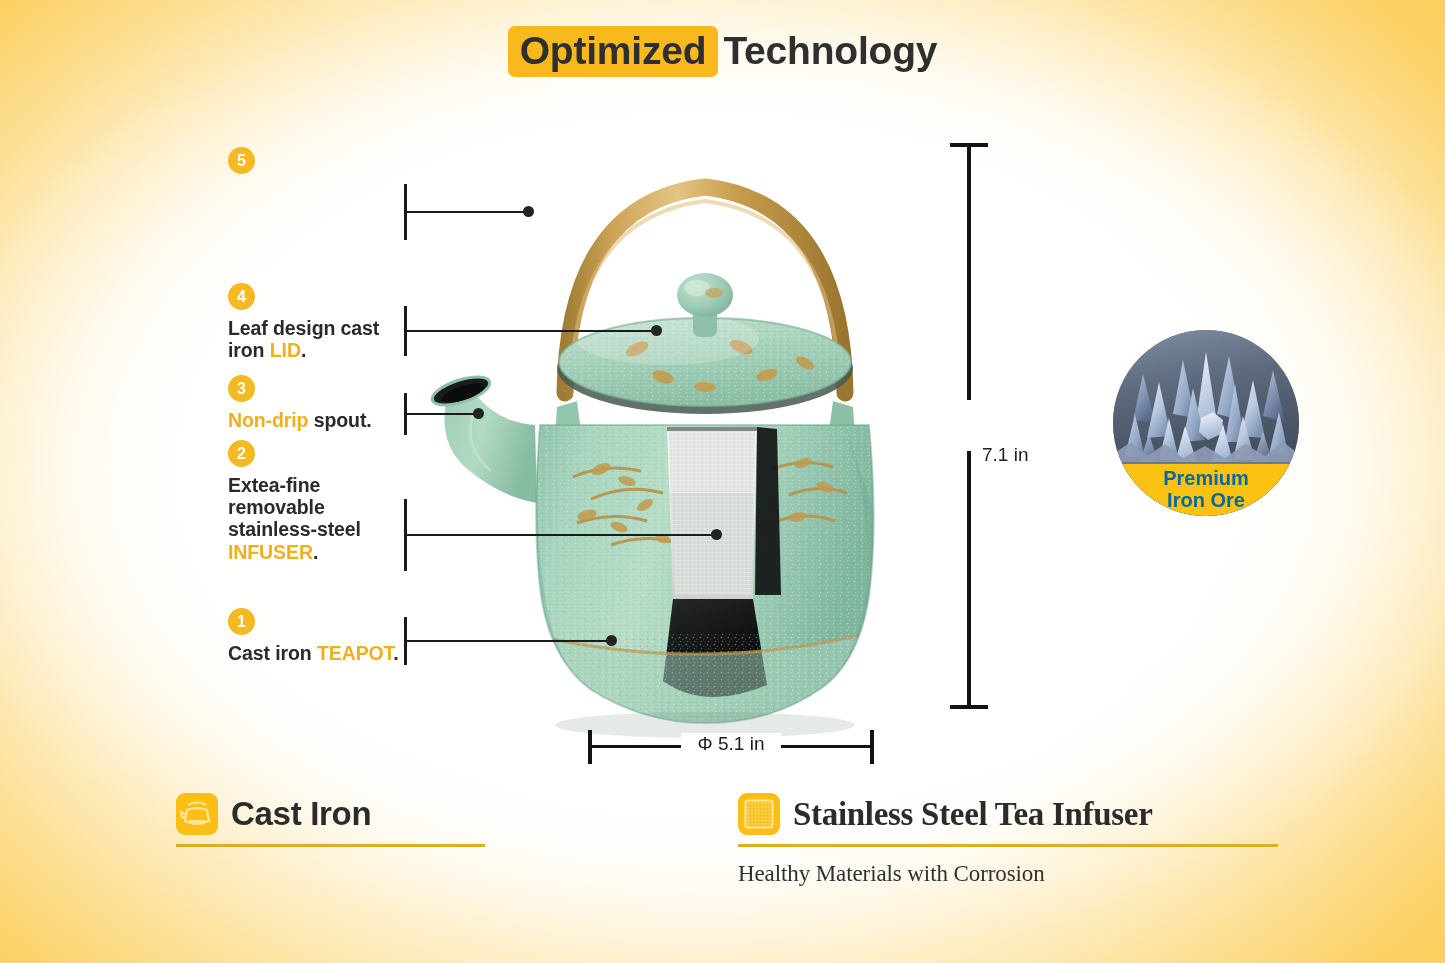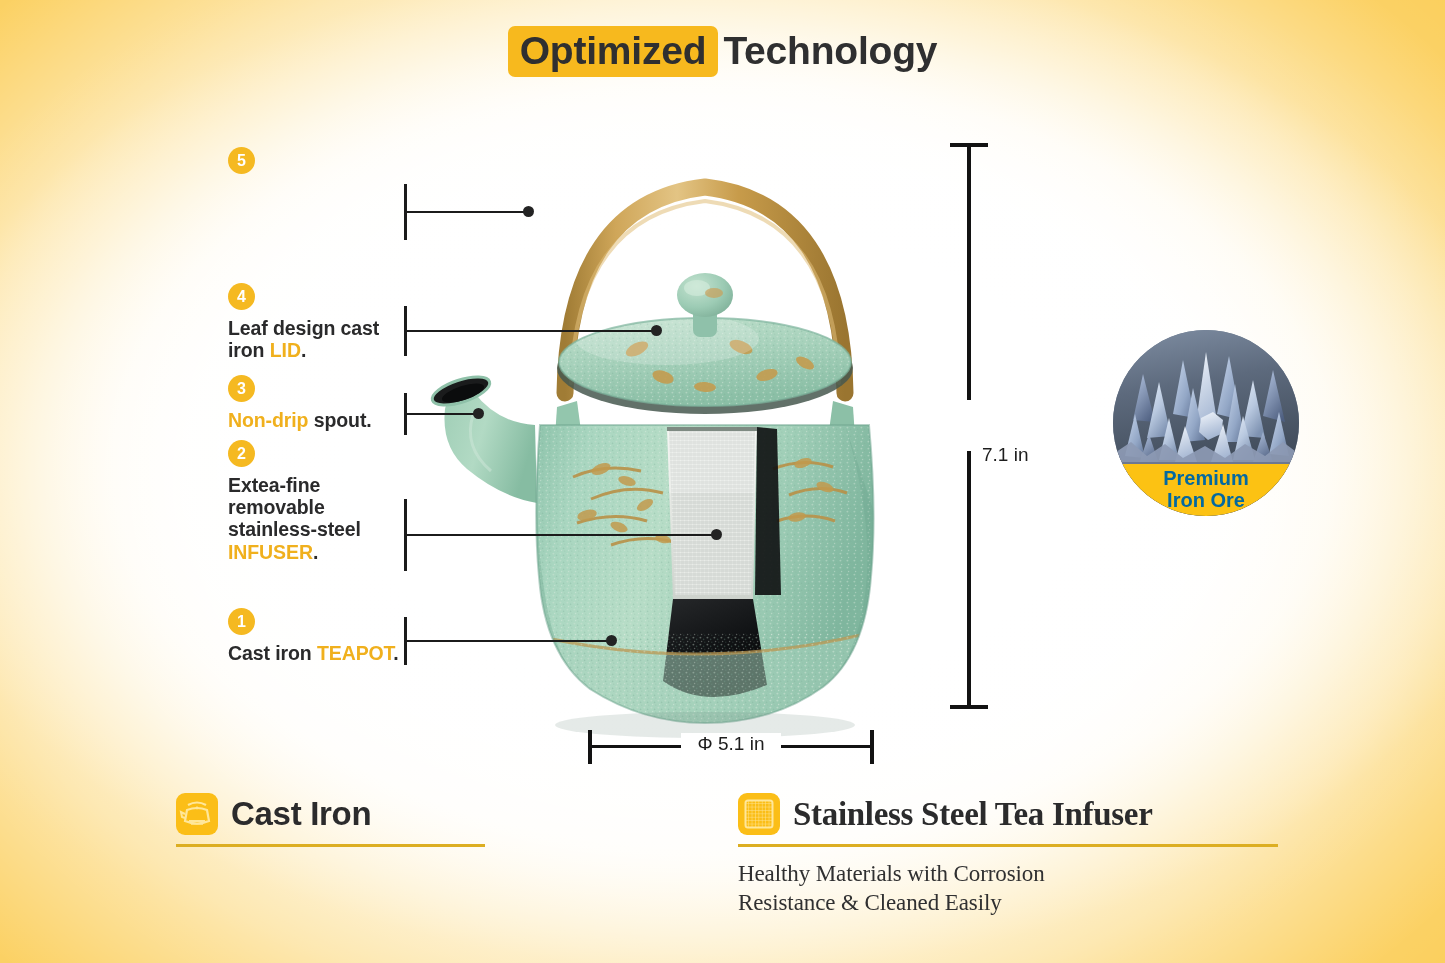--- a/index.html
+++ b/index.html
@@ -524,17 +524,16 @@
             </pattern>
           </defs>
           <rect x="7.5" y="7.5" width="27" height="27" rx="2.5" fill="url(#gridp)" stroke="#ffe79a" stroke-width="2"></rect>
         </svg>
       </div>
       <div class="feat-title">Stainless Steel Tea Infuser</div>
     </div>
     <div class="feat-rule" style="width:540px;"></div>
     <div class="feat-desc">
       <span>Healthy Materials with Corrosion</span><br>
-      <span>Resistance &amp; Cleaned Easily</span>
     </div>
   </div>
 
 </div>
 
 </body></html>

